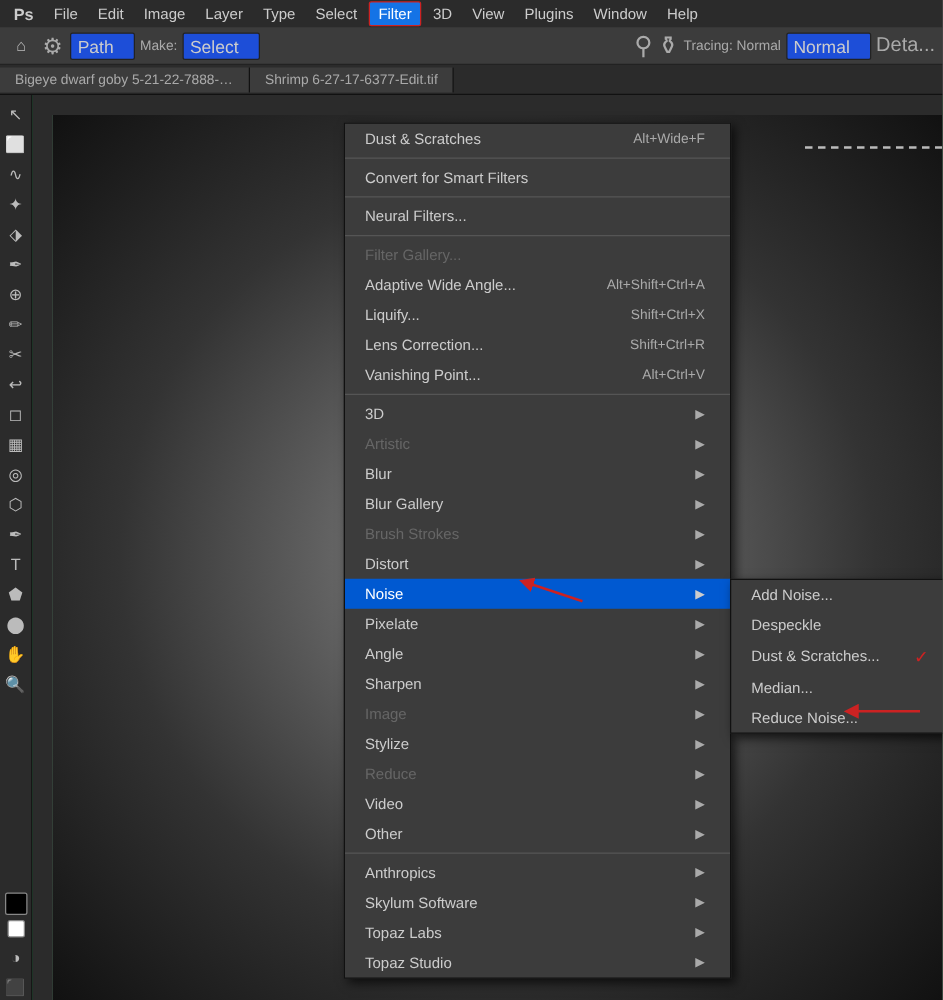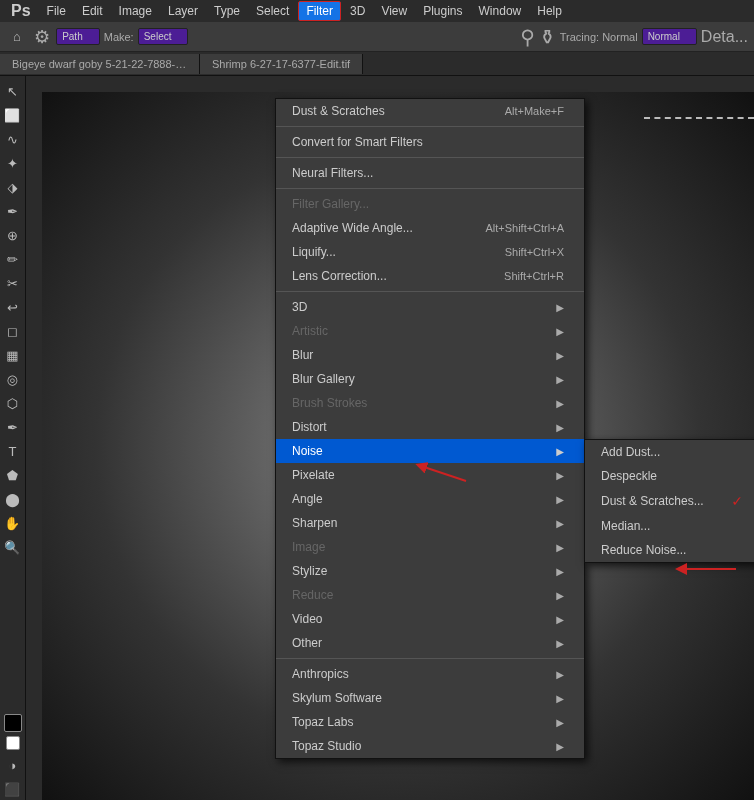--- a/index.html
+++ b/index.html
@@ -40,23 +40,23 @@
       height: 30px;
       background: #3c3c3c;
       border-bottom: 1px solid #222;
       display: flex;
       align-items: center;
       padding: 0 6px;
       gap: 4px;
     }
     .toolbar-dropdown {
       color: #ccc;
-      font-size: 10px;
+      font-size: 14px;
       padding: 2px 16px 2px 5px;
-      background: #4c1d95;
+      background: #1d4ed8;
       border: 1px solid #222;
       border-radius: 2px;
       cursor: pointer;
       position: relative;
     }
 
     
     .tabbar {
       height: 24px;
       background: #2b2b2b;
@@ -197,21 +197,21 @@
       z-index: 1001;
     }
     .submenu-wrapper {
       position: relative;
     }
   </style>
 </head>
 <body>
 
 <div class="menubar">
-  <span class="menubar-item" style="font-weight:bold;font-size:16px;">Ps</span>
+  <span class="menubar-item" style="font-weight:bold;font-size:13px;">Ps</span>
   <span class="menubar-item">File</span>
   <span class="menubar-item">Edit</span>
   <span class="menubar-item">Image</span>
   <span class="menubar-item">Layer</span>
   <span class="menubar-item">Type</span>
   <span class="menubar-item">Select</span>
   <span class="menubar-item active">Filter</span>
   <span class="menubar-item">3D</span>
   <span class="menubar-item">View</span>
   <span class="menubar-item">Plugins</span>
@@ -275,21 +275,21 @@
       <div class="canvas-content">
 
         <div style="position:absolute;top:25px;right:0;width:110px;height:1px;border-top:2px dashed #fff;opacity:0.7;"></div>
       </div>
     </div>
 
     <div class="dropdown-menu">
 
       <div class="menu-item">
         <span>Dust &amp; Scratches</span>
-        <span class="menu-item-shortcut">Alt+Make+F</span>
+        <span class="menu-item-shortcut">Alt+Wide+F</span>
       </div>
       <div class="menu-divider"></div>
       <div class="menu-item">
         <span>Convert for Smart Filters</span>
       </div>
       <div class="menu-divider"></div>
       <div class="menu-item">
         <span>Neural Filters...</span>
       </div>
       <div class="menu-divider"></div>
@@ -301,20 +301,24 @@
         <span class="menu-item-shortcut">Alt+Shift+Ctrl+A</span>
       </div>
       <div class="menu-item">
         <span>Liquify...</span>
         <span class="menu-item-shortcut">Shift+Ctrl+X</span>
       </div>
       <div class="menu-item">
         <span>Lens Correction...</span>
         <span class="menu-item-shortcut">Shift+Ctrl+R</span>
       </div>
+      <div class="menu-item">
+        <span>Vanishing Point...</span>
+        <span class="menu-item-shortcut">Alt+Ctrl+V</span>
+      </div>
       <div class="menu-divider"></div>
       <div class="menu-item">
         <span>3D</span>
         <span class="menu-arrow">▶</span>
       </div>
       <div class="menu-item disabled">
         <span>Artistic</span>
         <span class="menu-arrow">▶</span>
       </div>
       <div class="menu-item">
@@ -333,21 +337,21 @@
         <span>Distort</span>
         <span class="menu-arrow">▶</span>
       </div>
 
       <div class="menu-item active submenu-wrapper" style="position:relative;">
         <span>Noise</span>
         <span class="menu-arrow">▶</span>
 
         <div class="submenu" style="top:0;left:100%;">
           <div class="menu-item">
-            <span>Add Dust...</span>
+            <span>Add Noise...</span>
           </div>
           <div class="menu-item">
             <span>Despeckle</span>
           </div>
           <div class="menu-item" style="position:relative;">
             <span>Dust &amp; Scratches...</span>
 
             <span style="color:#cc2222;font-size:14px;margin-left:4px;">✓</span>
           </div>
           <div class="menu-item">

